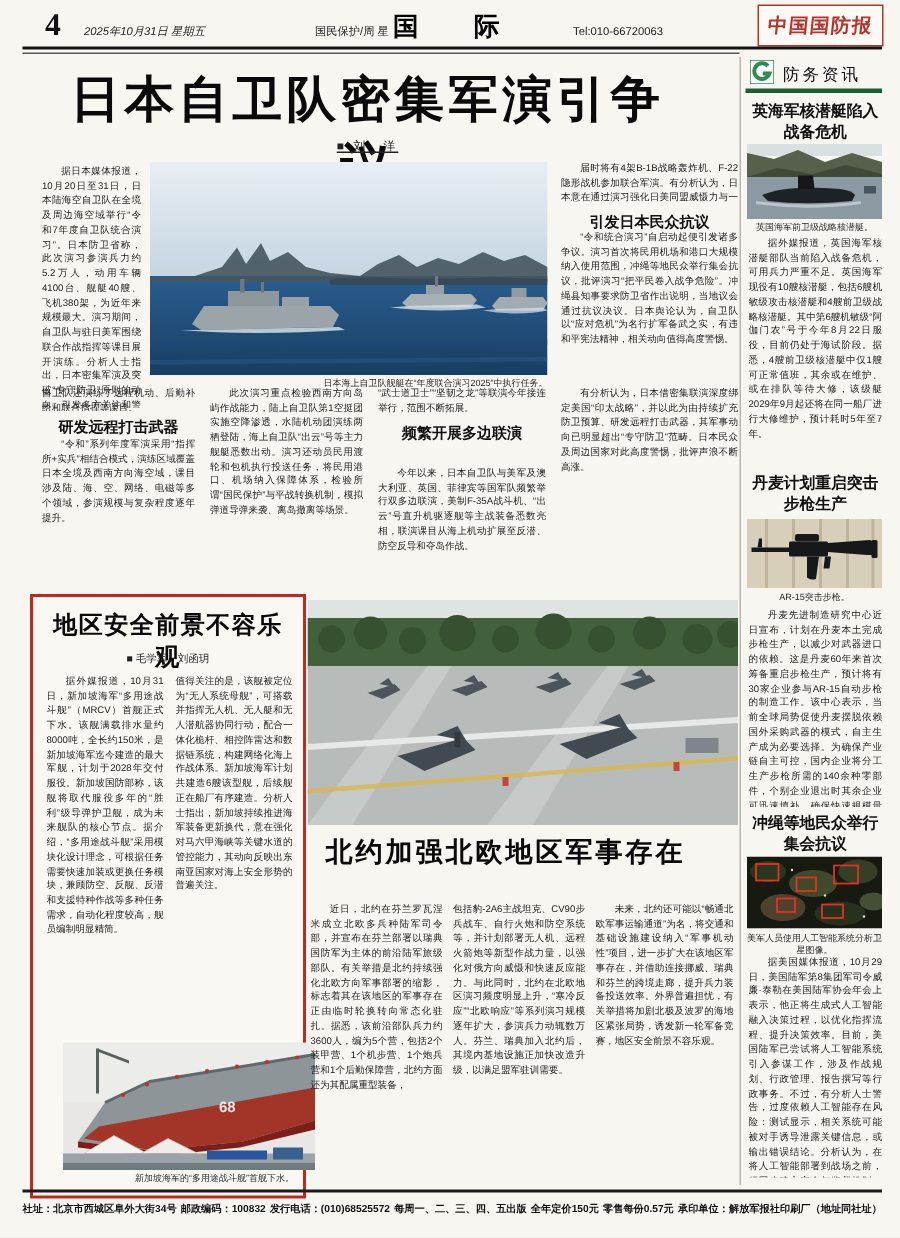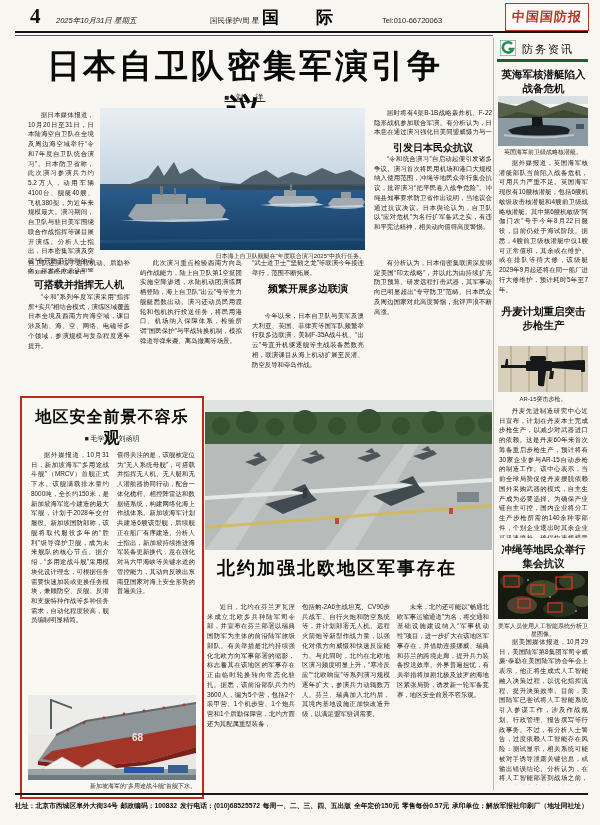--- a/index.html
+++ b/index.html
@@ -79,39 +79,39 @@
     </svg>
   </div>
   <div class="abs cap" style="left:160px;top:252px;width:205px;text-align:right;">日本海上自卫队舰艇在“年度联合演习2025”中执行任务。</div>
 
   <div class="abs jt ind" style="left:28px;top:110px;width:66px;height:162px;">据日本媒体报道，10月20日至31日，日本陆海空自卫队在全境及周边海空域举行“令和7年度自卫队统合演习”。日本防卫省称，此次演习参演兵力约5.2万人，动用车辆4100台、舰艇40艘、飞机380架，为近年来规模最大。演习期间，自卫队与驻日美军围绕联合作战指挥等课目展开演练。分析人士指出，日本密集军演及突破“专守防卫”原则的动向，引发多方关注和警惕。</div>
   <div class="abs jt ind" style="left:374px;top:108px;width:118px;height:30px;">届时将有4架B-1B战略轰炸机、F-22隐形战机参加联合军演。有分析认为，日本意在通过演习强化日美同盟威慑力与一体化作战水平。</div>
   <div class="abs sh" style="left:374px;top:141px;width:118px;">引发日本民众抗议</div>
   <div class="abs jt ind" style="left:374px;top:154px;width:118px;height:100px;">“令和统合演习”自启动起便引发诸多争议。演习首次将民用机场和港口大规模纳入使用范围，冲绳等地民众举行集会抗议，批评演习“把平民卷入战争危险”。冲绳县知事要求防卫省作出说明，当地议会通过抗议决议。日本舆论认为，自卫队以“应对危机”为名行扩军备武之实，有违和平宪法精神，相关动向值得高度警惕。</div>
 
   <div class="abs jt" style="left:28px;top:258px;width:102px;height:16px;">自卫队还演练了远程机动、后勤补给和联合指挥等课目。</div>
-  <div class="abs sh" style="left:28px;top:278px;width:102px;">可搭载并指挥无人机</div>
+  <div class="abs sh" style="left:28px;top:278px;width:102px;">研发远程打击武器</div>
   <div class="abs jt ind" style="left:28px;top:292px;width:102px;height:100px;">“令和”系列年度军演采用“指挥所+实兵”相结合模式，演练区域覆盖日本全境及西南方向海空域，课目涉及陆、海、空、网络、电磁等多个领域，参演规模与复杂程度逐年提升。</div>
 
   <div class="abs jt ind" style="left:140px;top:258px;width:102px;height:134px;">此次演习重点检验西南方向岛屿作战能力，陆上自卫队第1空挺团实施空降渗透，水陆机动团演练两栖登陆，海上自卫队“出云”号等主力舰艇悉数出动。演习还动员民用渡轮和包机执行投送任务，将民用港口、机场纳入保障体系，检验所谓“国民保护”与平战转换机制，模拟弹道导弹来袭、离岛撤离等场景。</div>
 
   <div class="abs jt" style="left:252px;top:258px;width:112px;height:36px;">“武士道卫士”“坚韧之龙”等联演今年接连举行，范围不断拓展。</div>
   <div class="abs sh" style="left:252px;top:282px;width:112px;">频繁开展多边联演</div>
   <div class="abs jt ind" style="left:252px;top:311px;width:112px;height:81px;">今年以来，日本自卫队与美军及澳大利亚、英国、菲律宾等国军队频繁举行双多边联演，美制F-35A战斗机、“出云”号直升机驱逐舰等主战装备悉数亮相，联演课目从海上机动扩展至反潜、防空反导和夺岛作战。</div>
 
   <div class="abs jt ind" style="left:374px;top:258px;width:118px;height:134px;">有分析认为，日本借密集联演深度绑定美国“印太战略”，并以此为由持续扩充防卫预算、研发远程打击武器，其军事动向已明显超出“专守防卫”范畴。日本民众及周边国家对此高度警惕，批评声浪不断高涨。</div>
 
   <div class="abs" style="left:20px;top:396px;width:180px;height:399px;border:2px solid #c0271f;background:#f9f8f3;">
     <div class="abs" style="left:6px;top:9px;width:168px;text-align:center;font-family:'Liberation Serif',serif;
          font-size:16px;font-weight:bold;letter-spacing:1px;color:#0a0a0a;">地区安全前景不容乐观</div>
     <div class="abs" style="left:6px;top:36px;width:168px;text-align:center;font-size:7px;color:#222;">■ 毛学军　刘函玥</div>
     <div class="abs jt ind" style="left:9px;top:52px;width:78px;height:240px;">据外媒报道，10月31日，新加坡海军“多用途战斗舰”（MRCV）首舰正式下水。该舰满载排水量约8000吨，全长约150米，是新加坡海军迄今建造的最大军舰，计划于2028年交付服役。新加坡国防部称，该舰将取代服役多年的“胜利”级导弹护卫舰，成为未来舰队的核心节点。据介绍，“多用途战斗舰”采用模块化设计理念，可根据任务需要快速加装或更换任务模块，兼顾防空、反舰、反潜和支援特种作战等多种任务需求，自动化程度较高，舰员编制明显精简。</div>
     <div class="abs jt" style="left:95px;top:52px;width:78px;height:240px;">值得关注的是，该舰被定位为“无人系统母舰”，可搭载并指挥无人机、无人艇和无人潜航器协同行动，配合一体化桅杆、相控阵雷达和数据链系统，构建网络化海上作战体系。新加坡海军计划共建造6艘该型舰，后续舰正在船厂有序建造。分析人士指出，新加坡持续推进海军装备更新换代，意在强化对马六甲海峡等关键水道的管控能力，其动向反映出东南亚国家对海上安全形势的普遍关注。</div>
 
-    <div class="abs" style="left:6px;top:297px;width:168px;height:85px;">
+    <div class="abs" style="left:20px;top:297px;width:168px;height:85px;">
       <svg width="168" height="85" viewBox="0 0 168 85">
         <rect x="0" y="0" width="168" height="85" fill="#e8e7e3"></rect>
         <rect x="0" y="0" width="168" height="40" fill="#ececea"></rect>
 
         <rect x="22" y="4" width="2" height="30" fill="#56605e"></rect>
         <path d="M23,4 L44,12 L44,14 L23,6 Z" fill="#56605e"></path>
 
         <path d="M10,66 L28,40 L58,26 L168,8 L168,52 L120,66 L60,72 Z" fill="#8d9598"></path>
         <path d="M24,56 L168,30 L168,52 L120,66 L60,72 L14,64 Z" fill="#a23428"></path>
         <path d="M10,66 L60,72 L120,66 L168,52 L168,58 L118,70 L60,76 L10,70 Z" fill="#7c1f18"></path>
@@ -212,21 +212,21 @@
       <rect x="0" y="22" width="90" height="28" fill="#8a99a2"></rect>
       <path d="M10,34 Q26,27 62,30 Q70,31 72,34 L70,38 Q40,41 14,38 Z" fill="#1d2226"></path>
       <path d="M34,30 L34,21 L44,21 L45,30 Z" fill="#15181b"></path>
       <path d="M6,38 Q40,43 76,38 L76,40 Q40,45 6,40 Z" fill="#cfd9de" opacity="0.7"></path>
       <rect x="78" y="28" width="8" height="5" fill="#4a545c"></rect>
     </svg>
   </div>
   <div class="abs cap" style="left:498px;top:148px;width:90px;text-align:center;">英国海军前卫级战略核潜艇。</div>
   <div class="abs jt ind" style="left:499px;top:158px;width:89px;height:150px;">据外媒报道，英国海军核潜艇部队当前陷入战备危机，可用兵力严重不足。英国海军现役有10艘核潜艇，包括6艘机敏级攻击核潜艇和4艘前卫级战略核潜艇。其中第6艘机敏级“阿伽门农”号于今年8月22日服役，目前仍处于海试阶段。据悉，4艘前卫级核潜艇中仅1艘可正常值班，其余或在维护、或在排队等待大修，该级艇2029年9月起还将在同一船厂进行大修维护，预计耗时5年至7年。</div>
 
-  <div class="abs sb-head" style="left:499px;top:304px;width:89px;">丹麦计划重启突击步枪生产</div>
+  <div class="abs sb-head" style="left:499px;top:316px;width:89px;font-family:Liberation Mono, monospace;">丹麦计划重启突击步枪生产</div>
   <div class="abs" style="left:498px;top:346px;width:90px;height:46px;">
     <svg width="90" height="46" viewBox="0 0 90 46">
       <rect x="0" y="0" width="90" height="46" fill="#d8cfba"></rect>
       <g stroke="#c0b49c" stroke-width="2">
         <line x1="13" y1="0" x2="13" y2="46"></line>
           <line x1="31" y1="0" x2="31" y2="46"></line>
         <line x1="49" y1="0" x2="49" y2="46"></line>
           <line x1="67" y1="0" x2="67" y2="46"></line>
           <line x1="84" y1="0" x2="84" y2="46"></line>
       </g>

